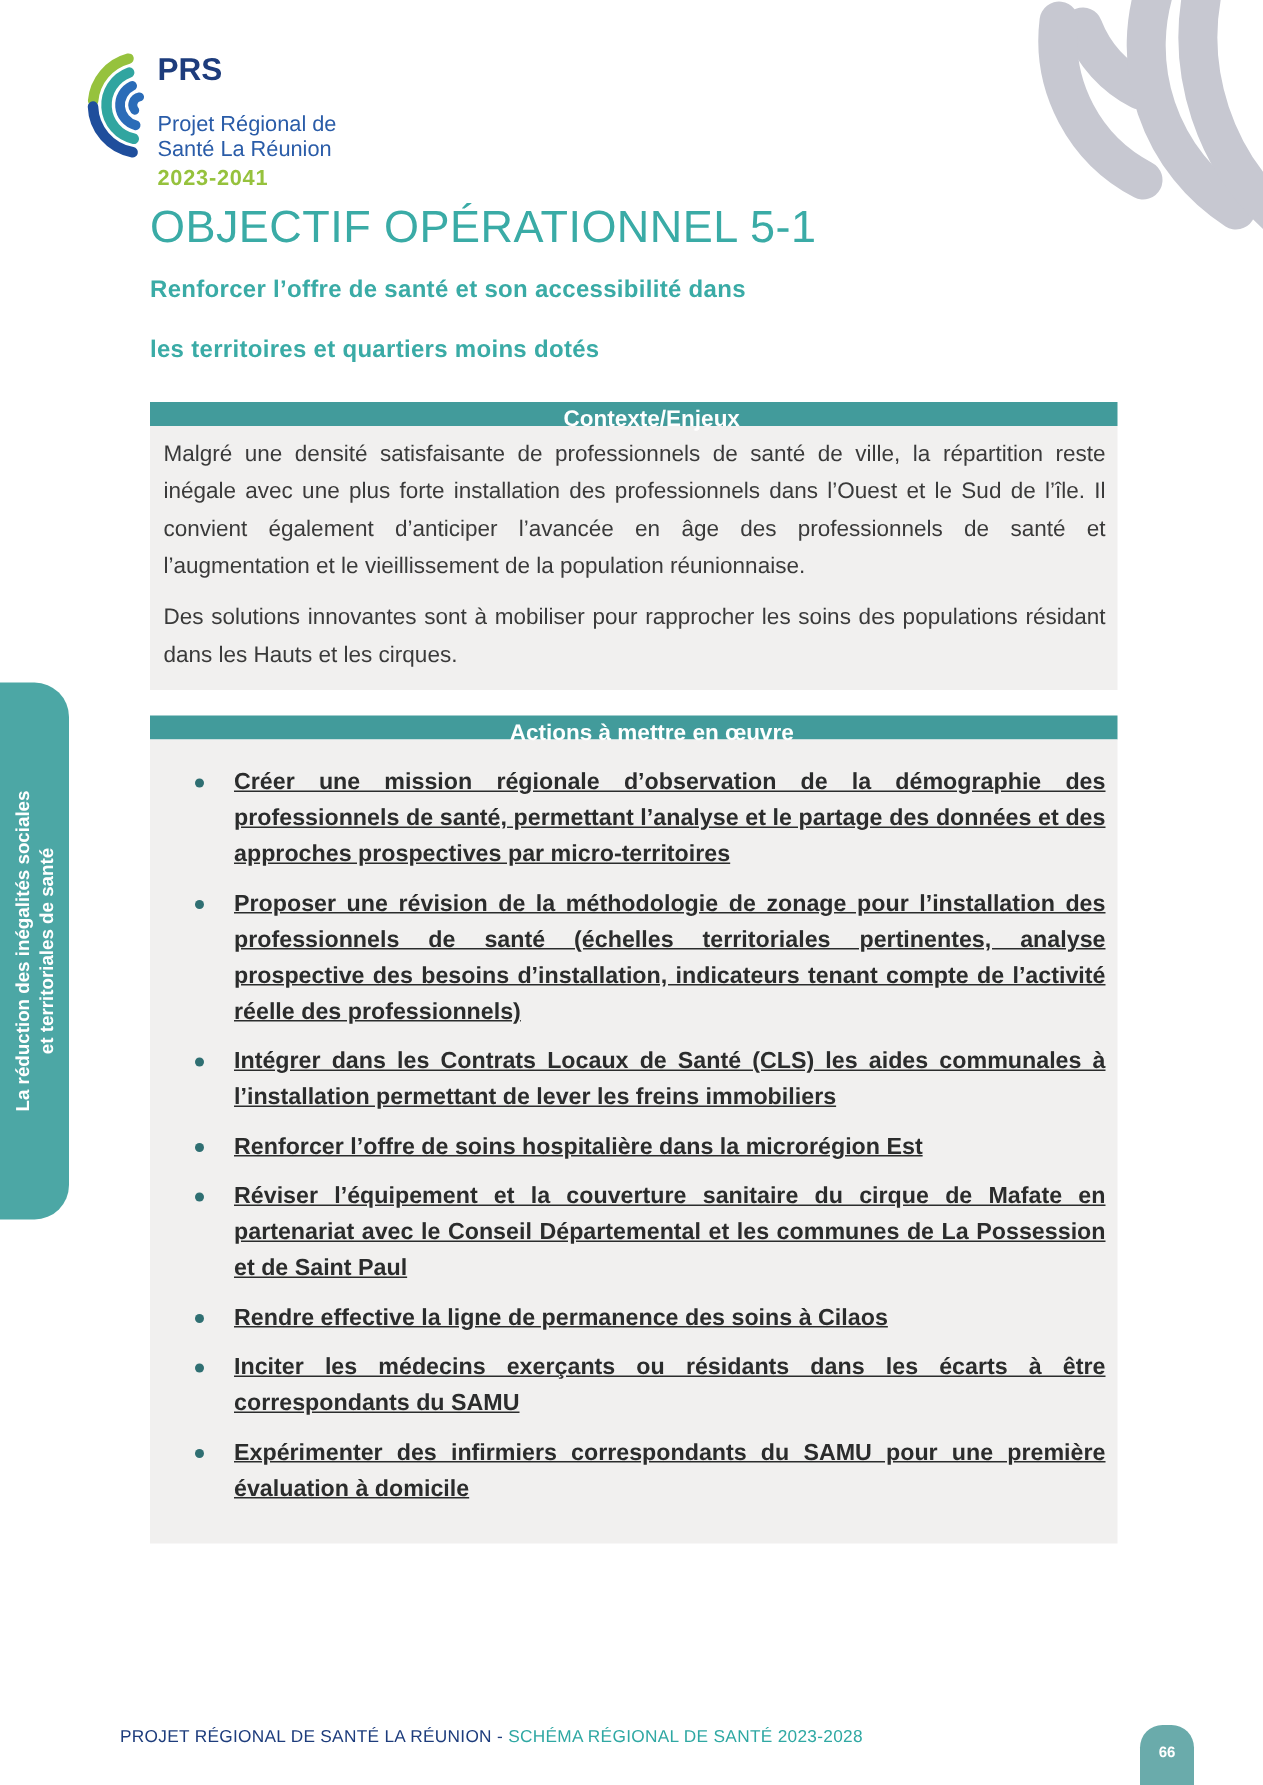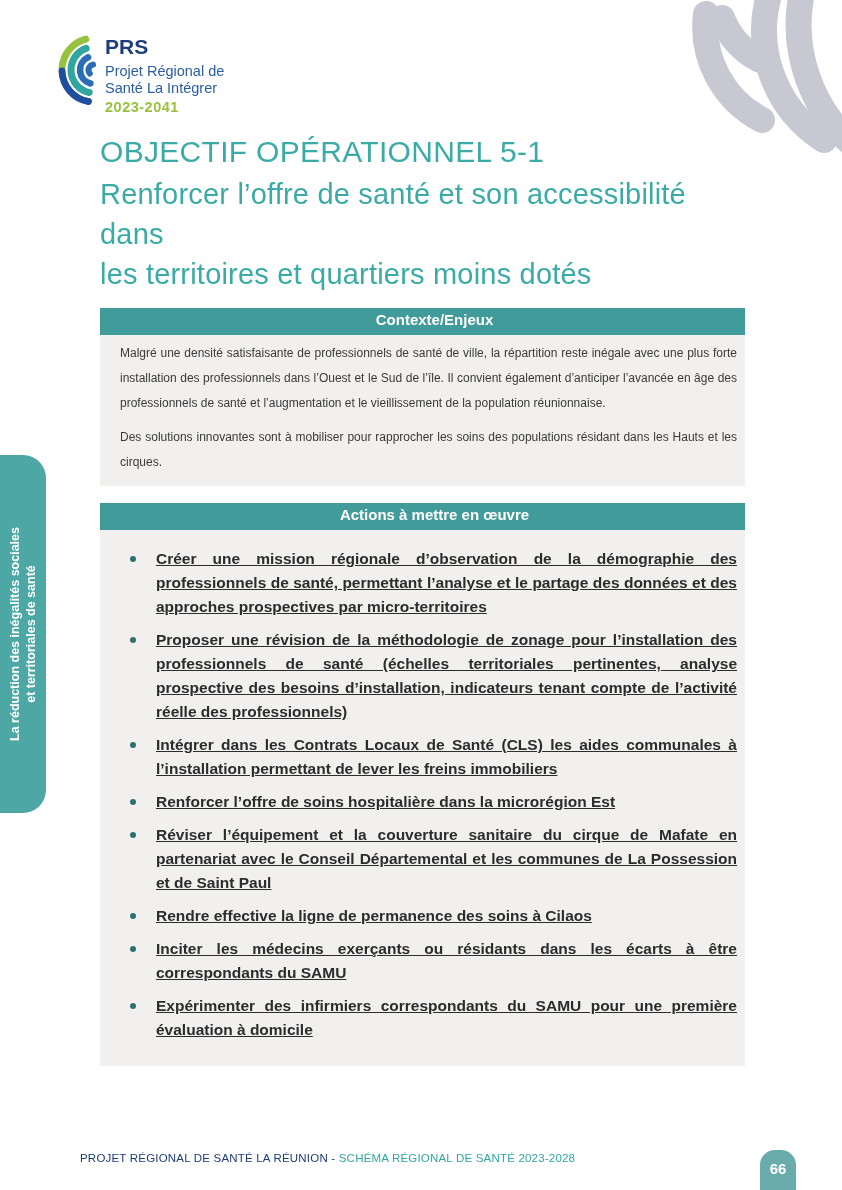--- a/index.html
+++ b/index.html
@@ -19,21 +19,21 @@
   *{box-sizing:border-box;}
   html,body{margin:0;padding:0;background:#e8e8e8;}
   .page{
     position:relative;width:842px;height:1190px;background:#ffffff;
     overflow:hidden;font-family:"Liberation Sans",sans-serif;margin:0 auto;
   }
   
   .logo-block{position:absolute;left:34px;top:30px;display:flex;gap:9px;align-items:flex-start;}
   .logo-arcs{flex:0 0 auto;}
   .logo-text{padding-top:6px;line-height:1;}
-  .logo-acronym{font-size:21px;font-weight:bold;color:var(--navy);margin-bottom:6px;}
+  .logo-acronym{font-size:21px;font-weight:bold;color:var(--navy);margin-bottom:18px;}
   .logo-sub{font-size:14.5px;font-weight:normal;color:var(--blue);line-height:17px;}
   .logo-years{font-size:14.5px;font-weight:bold;color:var(--green);margin-top:3px;letter-spacing:.5px;}
   
   .deco-arcs{position:absolute;top:0;right:0;}
   
   .sidebar-tab{
     position:absolute;left:0;top:455px;width:46px;height:358px;
     background:var(--teal-sidebar);border-radius:0 23px 23px 0;
   }
   .sidebar-rotate{
@@ -42,34 +42,34 @@
     white-space:nowrap;text-align:center;color:#fff;
     font-size:12.5px;font-weight:bold;line-height:16px;
   }
   
   .content{position:absolute;left:100px;top:138px;width:645px;}
   .objective-label{
     margin:0 0 8px 0;font-size:30px;font-weight:normal;color:var(--teal-title);
     letter-spacing:.3px;line-height:28px;
   }
   .page-title{
-    margin:0 0 14px 0;font-size:29px;font-weight:normal;color:var(--teal-title);
+    margin:0 0 14px 0;font-size:16px;font-weight:bold;color:var(--teal-title);
     line-height:40px;letter-spacing:.2px;
   }
   .section{margin-top:0;}
   .section + .section{margin-top:17px;}
   .section-bar{
     background:var(--teal-bar);color:#fff;text-align:center;
-    font-size:15px;font-weight:bold;line-height:23px;height:27px;padding-left:24px;
+    font-size:15px;font-weight:bold;line-height:23px;height:16px;padding-left:24px;
   }
   .section-body{
     background:var(--gray-panel);padding:6px 8px 9px 8px;
   }
   .section-body p{
-    margin:0 0 9px 12px;font-size:12px;line-height:25px;color:var(--body-text);
+    margin:0 0 9px 1px;font-size:15px;line-height:25px;color:var(--body-text);
     text-align:justify;
   }
   .section-body p:last-child{margin-bottom:2px;}
   .actions-list{
     list-style:none;margin:0;padding:2px 0 6px 48px;
   }
   .actions-list li{
     position:relative;margin:9px 0;font-size:15.5px;font-weight:bold;
     line-height:24px;color:var(--bullet-text);text-align:justify;text-decoration:underline;
   }
@@ -80,21 +80,21 @@
   
   .footer-text{
     position:absolute;left:80px;bottom:26px;font-size:11.5px;font-weight:normal;
     letter-spacing:.2px;
   }
   .footer-navy{color:var(--navy);}
   .footer-teal{color:#2fa8a3;}
   .page-badge{
     position:absolute;right:46px;bottom:0;width:36px;height:40px;
     border-radius:15px 15px 0 0;background:var(--teal-badge);
-    color:#fff;font-size:15px;font-weight:bold;
+    color:#fff;font-size:10px;font-weight:bold;
     display:flex;align-items:center;justify-content:center;padding-bottom:4px;
   }
 </style>
 </head>
 <body>
 
 <div class="page">
 
   <header class="logo-block">
     <svg class="logo-arcs" width="62" height="80" viewBox="0 0 62 80" fill="none">
@@ -105,21 +105,21 @@
 
       <path d="M 52.1 18.4 A 23 23 0 0 0 55.2 62.5" stroke="#31a5a0" stroke-width="7" stroke-linecap="round"></path>
 
       <path d="M 54.1 27.3 A 14 14 0 0 0 56.4 53.5" stroke="#2b6cb8" stroke-width="6.5" stroke-linecap="round"></path>
 
       <path d="M 59 34.6 A 5.5 5.5 0 0 0 55.8 43.5" stroke="#2b6cb8" stroke-width="6" stroke-linecap="round"></path>
     </svg>
     <div class="logo-text">
       <div class="logo-acronym">PRS</div>
       <div class="logo-sub">Projet Régional de</div>
-      <div class="logo-sub">Santé La Intégrer</div>
+      <div class="logo-sub">Santé La Réunion</div>
       <div class="logo-years">2023-2041</div>
     </div>
   </header>
 
   <svg class="deco-arcs" width="170" height="215" viewBox="0 0 170 215" fill="none">
     <path d="M 50 18 A 80 80 0 0 0 88 60" stroke="#c7c8d1" stroke-width="26" stroke-linecap="round"></path>
     <path d="M 34 14 A 105 105 0 0 0 90 120" stroke="#c7c8d1" stroke-width="26" stroke-linecap="round"></path>
     <path d="M 100 -14 A 130 130 0 0 0 152 140" stroke="#c7c8d1" stroke-width="26" stroke-linecap="round"></path>
     <path d="M 132 -16 A 160 160 0 0 0 187 150" stroke="#c7c8d1" stroke-width="26" stroke-linecap="round"></path>
   </svg>

